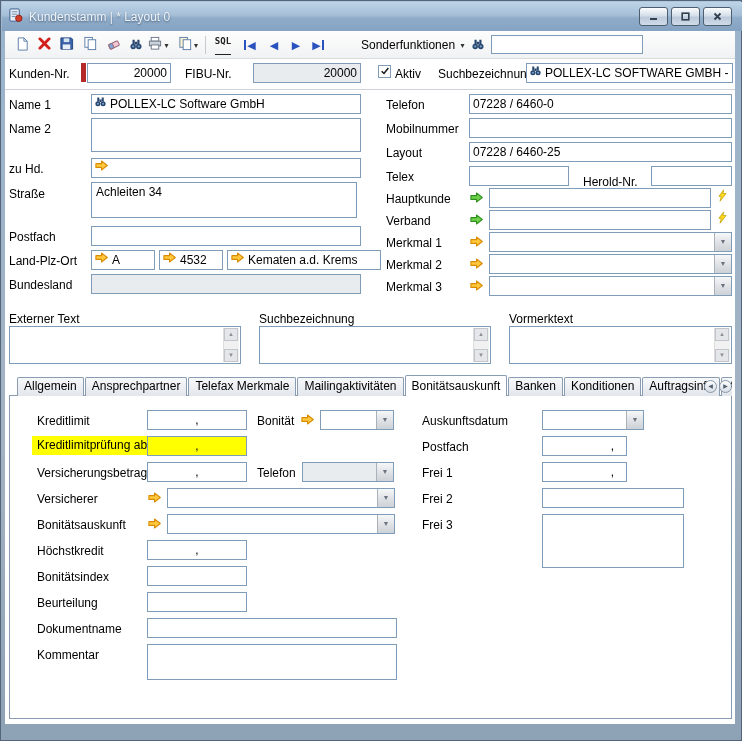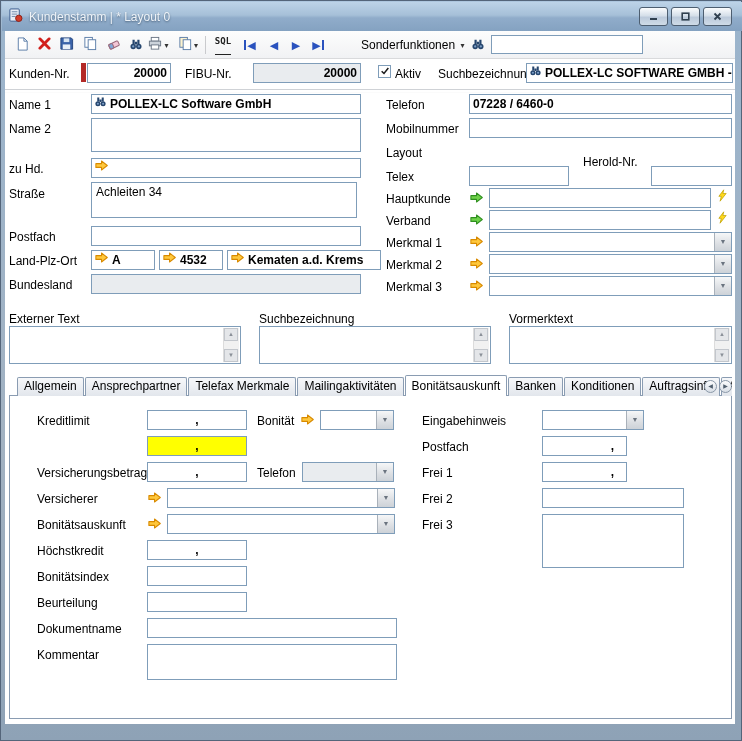--- a/index.html
+++ b/index.html
@@ -15,21 +15,21 @@
        background:linear-gradient(#fbfcfd,#d5dfe9 45%,#bccadb 55%,#cfdbe7);}
   .content{position:absolute;left:4px;top:30px;width:730px;height:693px;background:#fff;}
   .toolbar{position:absolute;left:0;top:0;width:730px;height:28px;background:linear-gradient(#fdfdfd,#f1f2f4);border-bottom:1px solid #d9dadc;box-sizing:border-box;}
   .tbtn{position:absolute;top:3px;height:22px;min-width:22px;display:flex;align-items:center;justify-content:center;gap:1px;}
   .tsep{position:absolute;top:5px;width:1px;height:18px;background:#c9cacd;}
   .menu-arrow{font-size:8px;color:#333;}
   .navg{font-size:11px;color:#2a52be;line-height:1;}
   .navbar{width:2px;height:10px;background:#2a52be;display:inline-block;}
   .sqltxt{font:bold 9px "DejaVu Sans Mono",monospace;color:#222;border-bottom:1px solid #222;padding-bottom:8px;}
   .lbl{position:absolute;white-space:nowrap;}
-  .fld{position:absolute;height:20px;box-sizing:border-box;border:1px solid #7f9db9;background:#fff;line-height:18px;padding:0 3px;overflow:hidden;white-space:nowrap;font-weight:bold;}
+  .fld{position:absolute;height:20px;box-sizing:border-box;border:1px solid #7f9db9;background:#fff;line-height:18px;padding:0 3px;overflow:hidden;white-space:nowrap;}
   .flex{display:flex;align-items:center;gap:3px;padding:0 2px;}
   .dis{background:#e9ecef;}
   .num{text-align:right;}
   .dec{text-align:center;}
   .decr{text-align:right;padding-right:12px;}
   .hl{background:#ffff00;}
   .combo{position:absolute;top:0;right:0;width:17px;height:18px;box-sizing:border-box;border-left:1px solid #a9b1ba;
        background:linear-gradient(#f6f7f8,#dcdfe3 60%,#cdd2d8);color:#6b7480;font-size:7px;line-height:17px;text-align:center;}
   .arrowicon{position:absolute;width:16px;height:16px;}
   .ta{position:absolute;box-sizing:border-box;border:1px solid #7f9db9;background:#fff;padding:2px 4px;line-height:14px;overflow:hidden;}
@@ -236,23 +236,24 @@
       <span>Kematen a.d. Krems</span>
     </div>
     <span class="lbl" style="left:4px;top:247px">Bundesland</span>
     <div class="fld dis" style="left:86px;top:243px;width:270px"></div>
 
     <span class="lbl" style="left:381px;top:67px">Telefon</span>
     <div class="fld" style="left:464px;top:63px;width:263px">07228 / 6460-0</div>
     <span class="lbl" style="left:381px;top:91px">Mobilnummer</span>
     <div class="fld" style="left:464px;top:87px;width:263px"></div>
     <span class="lbl" style="left:381px;top:115px">Layout</span>
+    <div class="fld" style="left:464px;top:111px;width:263px">07228 / 6460-25</div>
     <span class="lbl" style="left:381px;top:139px">Telex</span>
     <div class="fld" style="left:464px;top:135px;width:100px"></div>
-    <span class="lbl" style="left:578px;top:124px">Herold-Nr.</span>
+    <span class="lbl" style="left:578px;top:144px">Herold-Nr.</span>
     <div class="fld" style="left:646px;top:135px;width:81px"></div>
 
     <span class="lbl" style="left:381px;top:161px">Hauptkunde</span>
     <span class="arrowicon" style="left:464px;top:159px"><svg width="15" height="15" viewBox="0 0 16 16">
           <path d="M2 6h6V3.2L14.2 8 8 12.8V10H2z" fill="#6fd24a" stroke="#2f8f1f" stroke-width="1.1" stroke-linejoin="round"></path>
         </svg></span>
     <div class="fld" style="left:484px;top:157px;width:222px"></div>
     <span class="arrowicon" style="left:711px;top:158px"><svg width="13" height="13" viewBox="0 0 16 16">
           <path d="M9.5 1 3.5 9h3L5 15l7.5-9.5h-4z" fill="#ffd91c" stroke="#bfa000" stroke-width="0.9" stroke-linejoin="round"></path>
         </svg></span>
@@ -322,23 +323,24 @@
     <span class="tabscroll" style="left:714px;top:349px">▶</span>
 
     <div class="panel">
       <span class="lbl" style="left:27px;top:18px">Kreditlimit</span>
       <div class="fld dec" style="left:137px;top:14px;width:100px">,</div>
       <span class="lbl" style="left:247px;top:18px">Bonität</span>
       <span class="arrowicon" style="left:290px;top:16px"><svg width="15" height="15" viewBox="0 0 16 16">
             <path d="M2 6h6V3.2L14.2 8 8 12.8V10H2z" fill="#ffc83d" stroke="#d88a00" stroke-width="1.1" stroke-linejoin="round"></path>
           </svg></span>
       <div class="fld" style="left:310px;top:14px;width:74px"><span></span><span class="combo">▼</span></div>
-      <span class="lbl" style="left:412px;top:18px">Eingabehinweis</span>
+      <span class="lbl" style="left:412px;top:18px">Auskunftsdatum</span>
       <div class="fld" style="left:532px;top:14px;width:102px"><span></span><span class="combo">▼</span></div>
 
+      <span class="lbl hl" style="left:22px;top:40px;height:19px;line-height:19px;padding:0 5px">Kreditlimitprüfung ab</span>
       <div class="fld dec hl" style="left:137px;top:40px;width:100px;background:#ffff00">,</div>
       <span class="lbl" style="left:412px;top:44px">Postfach</span>
       <div class="fld decr" style="left:532px;top:40px;width:85px">,</div>
 
       <span class="lbl" style="left:27px;top:70px">Versicherungsbetrag</span>
       <div class="fld dec" style="left:137px;top:66px;width:100px">,</div>
       <span class="lbl" style="left:247px;top:70px">Telefon</span>
       <div class="fld dis" style="left:292px;top:66px;width:92px"><span></span><span class="combo">▼</span></div>
       <span class="lbl" style="left:412px;top:70px">Frei 1</span>
       <div class="fld decr" style="left:532px;top:66px;width:85px">,</div>

